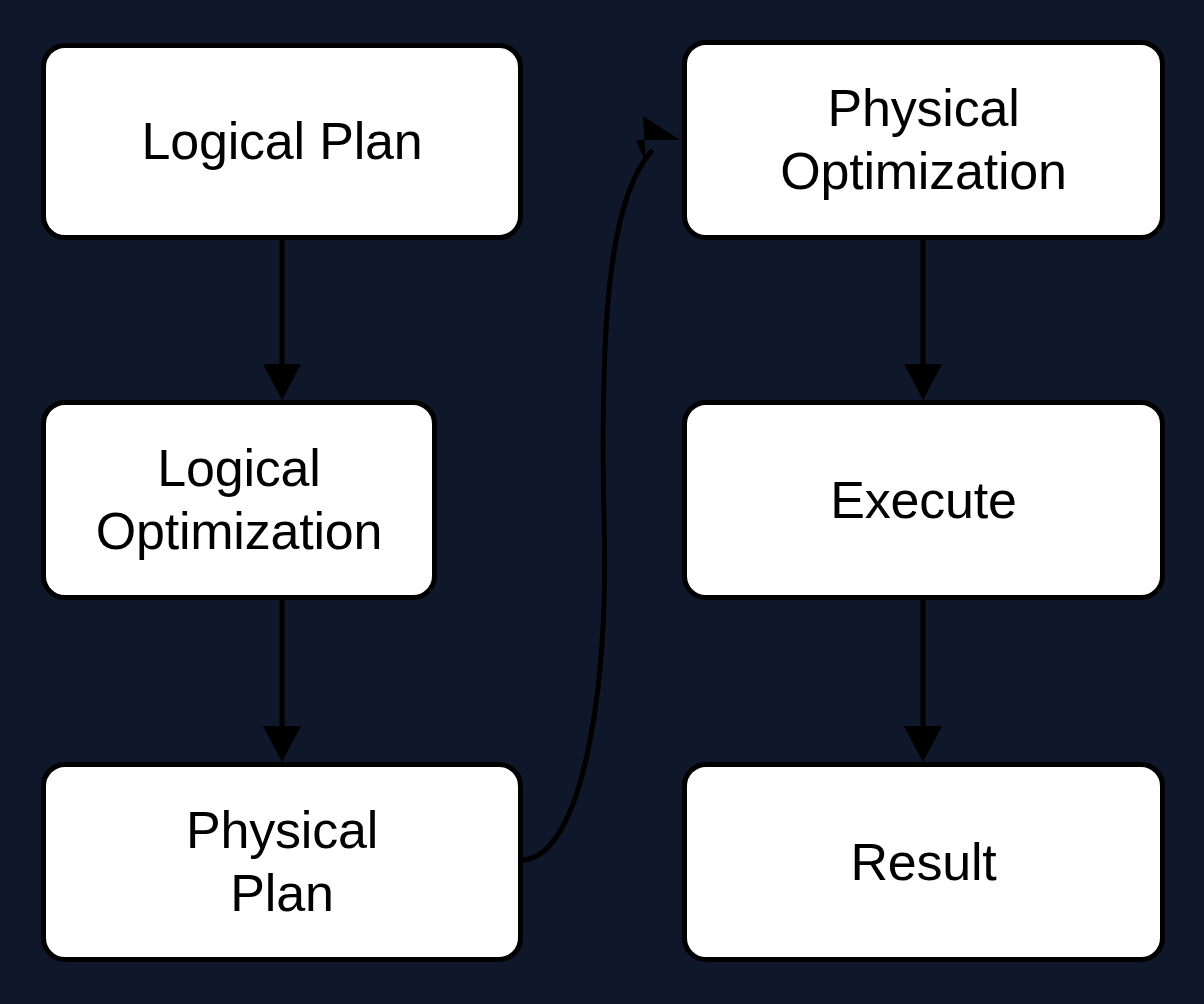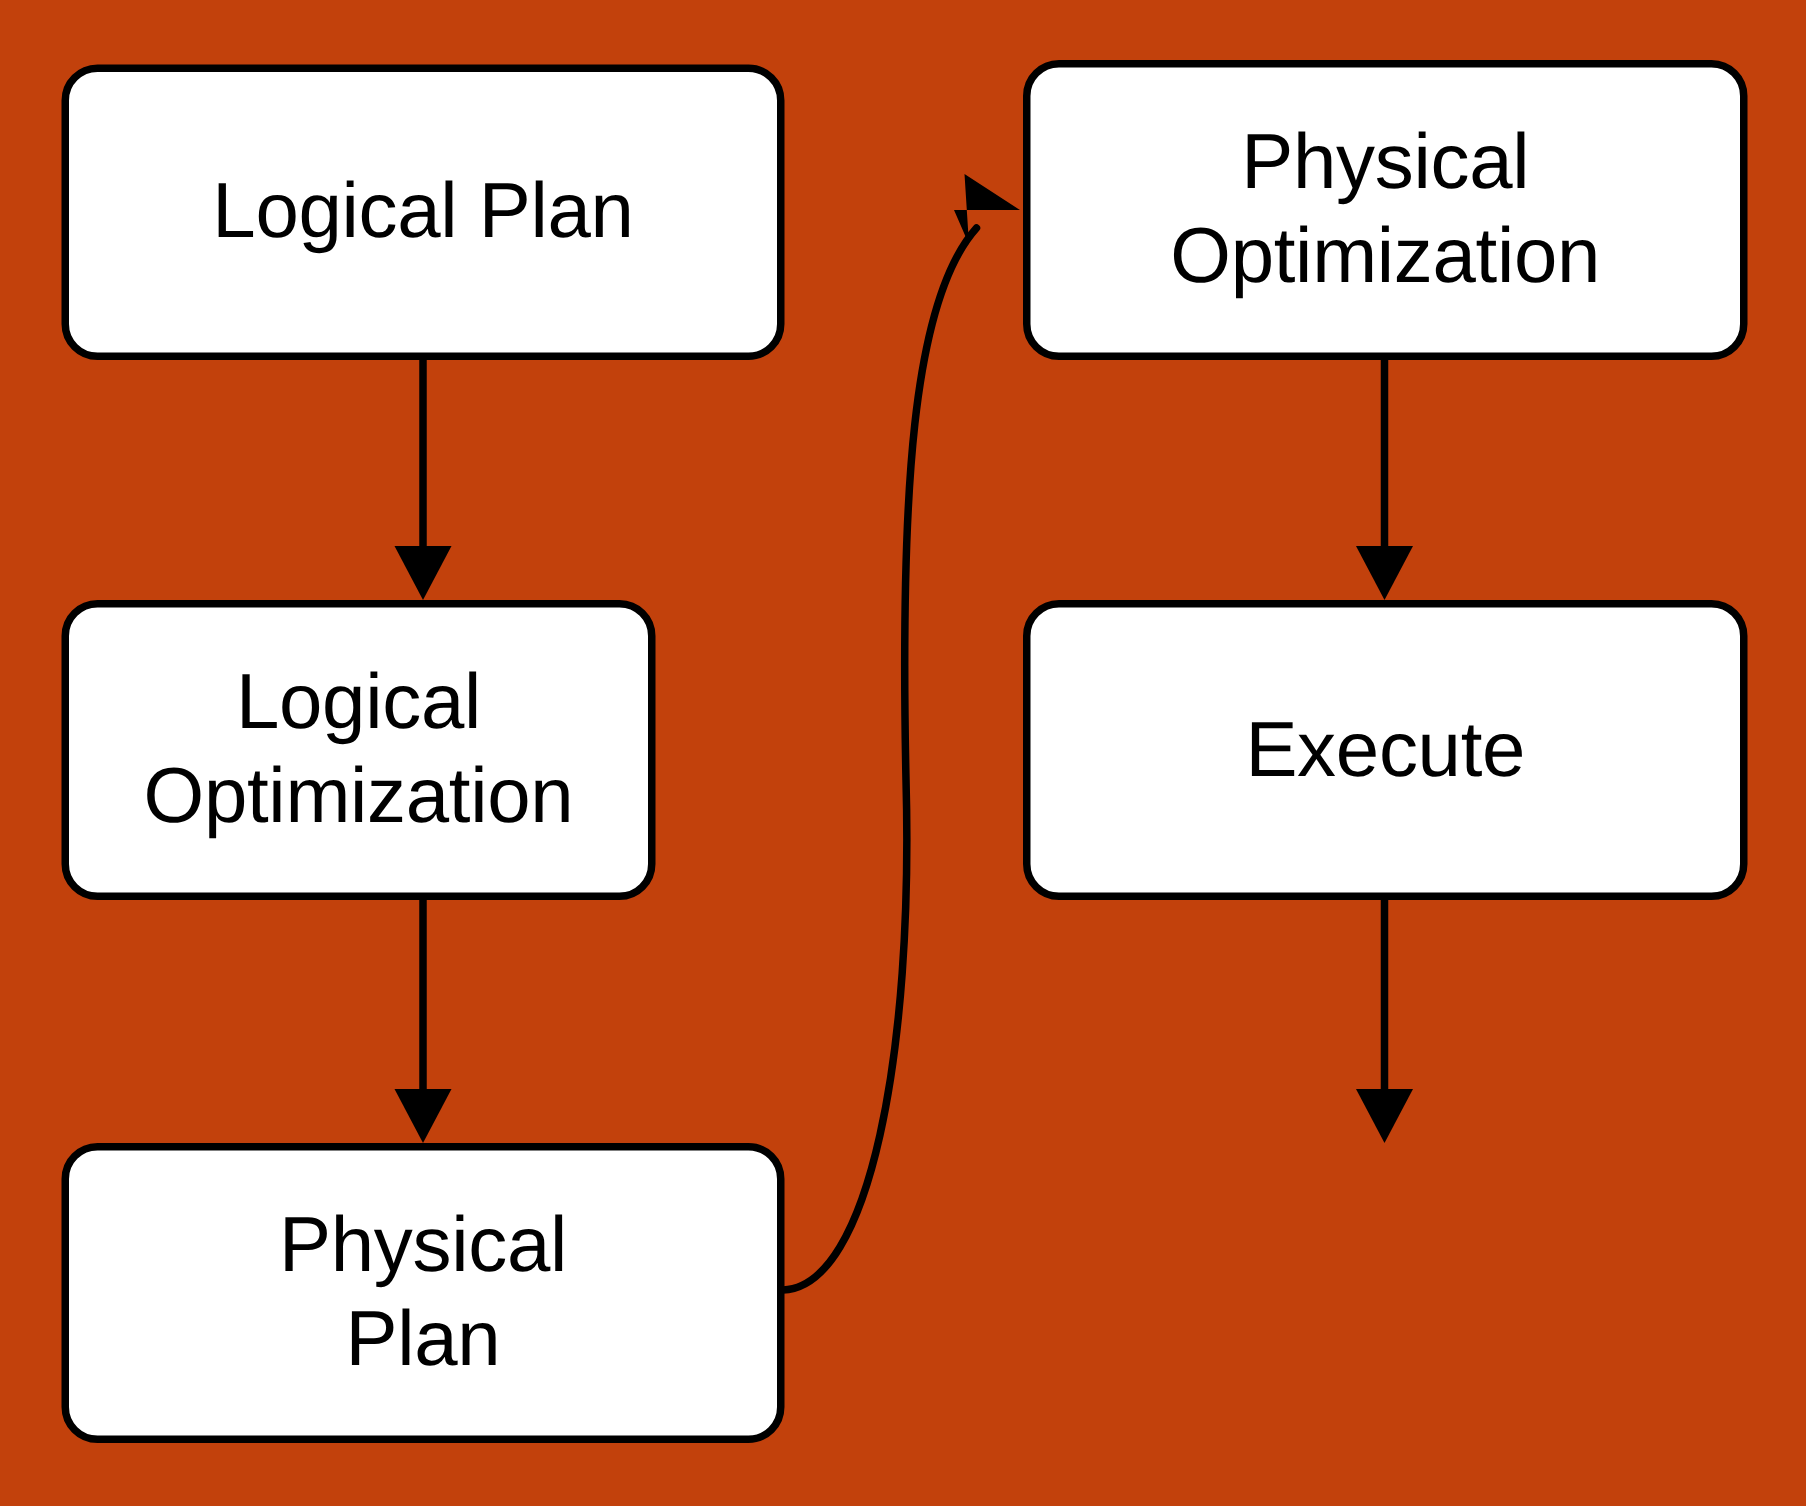--- a/index.html
+++ b/index.html
@@ -8,21 +8,21 @@
     padding: 0;
     background: #ffffff;
   }
   body {
     font-family: "Liberation Sans", sans-serif;
   }
   #canvas {
     position: relative;
     width: 1204px;
     height: 1004px;
-    background: #c2410c;
+    background: #0f172a;
     overflow: hidden;
   }
   #diagram-svg {
     position: absolute;
     left: 0;
     top: 0;
     width: 1204px;
     height: 1004px;
   }
   .node {
@@ -94,14 +94,17 @@
 
   <div class="node" id="node-physical-optimization" style="left: 682px; top: 40px; width: 483px; height: 200px;">
     <span class="node-label">Physical
 Optimization</span>
   </div>
 
   <div class="node" id="node-execute" style="left: 682px; top: 400px; width: 483px; height: 200px; text-align: right;">
     <span class="node-label">Execute</span>
   </div>
 
+  <div class="node" id="node-result" style="left: 682px; top: 762px; width: 483px; height: 200px;">
+    <span class="node-label">Result</span>
+  </div>
 
 </div>
 
 </body></html>

